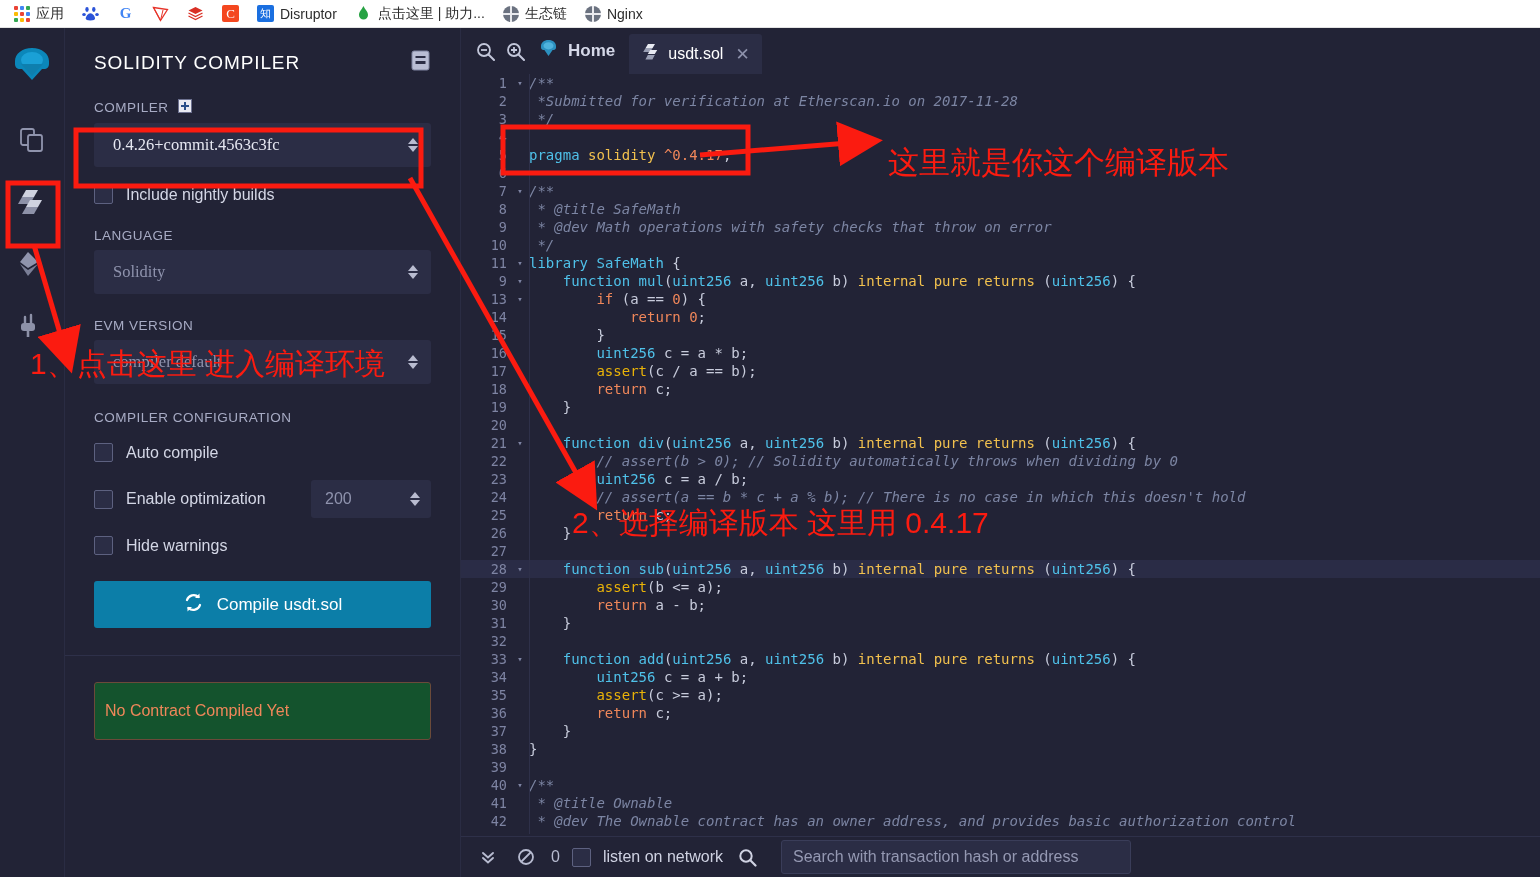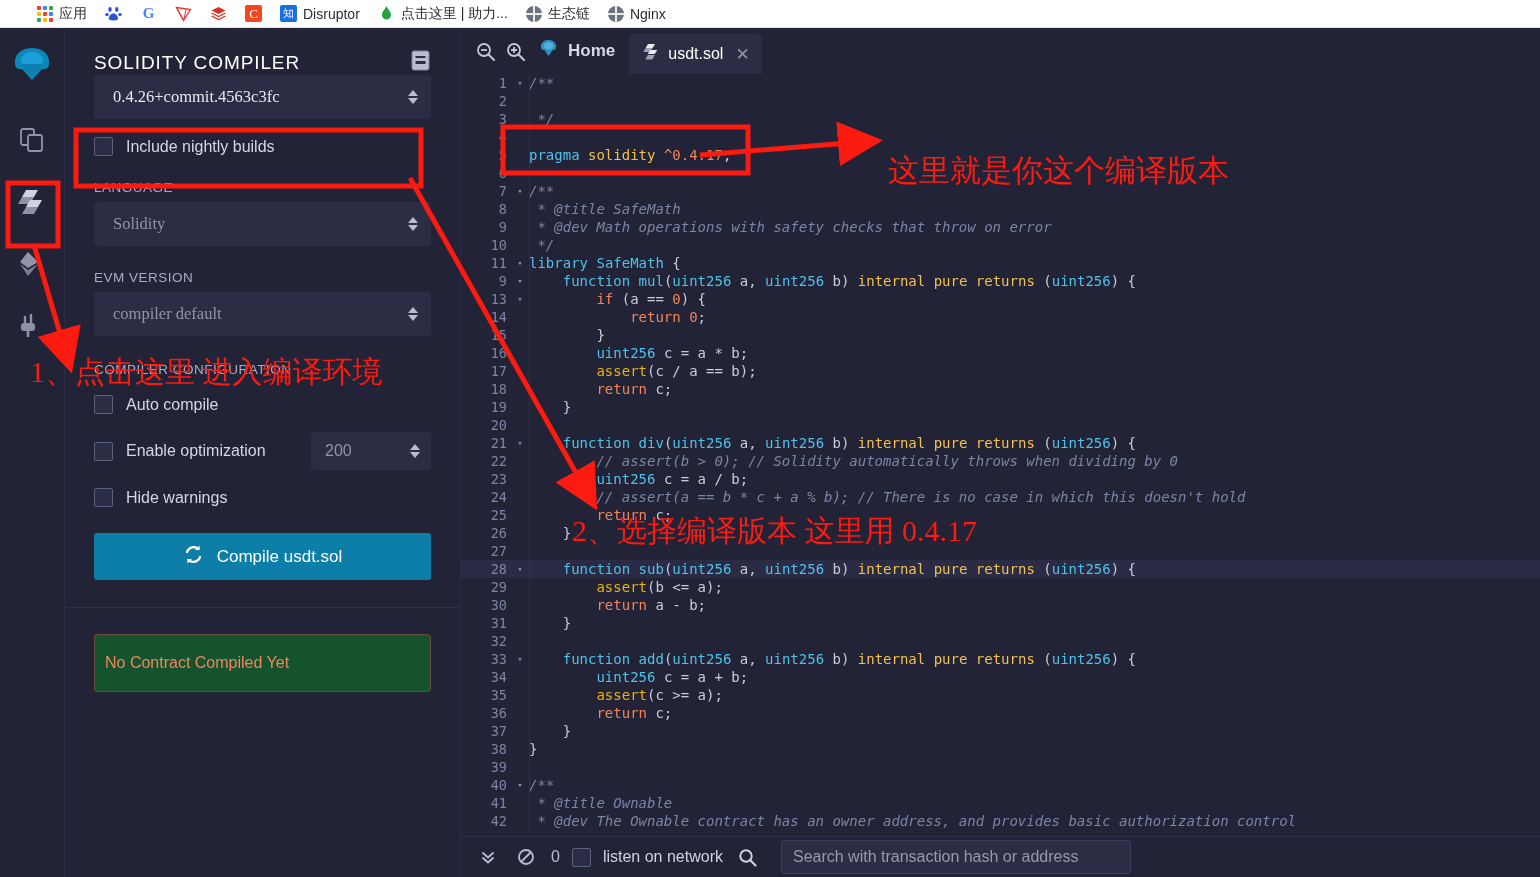--- a/index.html
+++ b/index.html
@@ -9,21 +9,21 @@
     background: #222336;
     overflow: hidden;
   }
   #root { position: relative; width: 1540px; height: 877px; }
 
   
   .bookmarks {
     position: absolute; left: 0; top: 0; width: 1540px; height: 28px;
     background: #ffffff;
     display: flex; align-items: center; gap: 0;
-    padding-left: 28px;
+    padding-left: 5px;
     border-bottom: 1px solid #e3e3e3;
   }
   .bm { display: flex; align-items: center; gap: 6px; padding: 0 9px; height: 26px; cursor: pointer; }
   .bm-label { font-size: 14px; color: #2d2d2d; white-space: nowrap; }
   .ic { width: 17px; height: 17px; display: inline-block; position: relative; flex: 0 0 auto; }
 
   
   .ic-apps { display: grid; grid-template-columns: repeat(3, 4px); grid-template-rows: repeat(3, 4px); gap: 2px; width: 16px; height: 16px; }
   .ic-apps i { display: block; width: 4px; height: 4px; border-radius: 1px; }
 
@@ -146,21 +146,21 @@
   .sb-chk { width: 19px; height: 19px; border: 1.5px solid #5d6180; border-radius: 2px; background: #2b2d45; cursor: pointer; }
   .sb-lbl { font-size: 16px; color: #cfd2e2; }
   .sb-search {
     margin-left: 8px; width: 350px; height: 34px; background: #2b2d45;
     border: 1px solid #3a3d59; border-radius: 3px; color: #9599b3;
     font-size: 16px; display: flex; align-items: center; padding: 0 11px;
   }
 
   
   .anno { position: absolute; pointer-events: none; }
-  .anno-txt { color: #fb1b10; font-size: 31px; white-space: nowrap; font-family: Liberation Serif, serif; margin-top: 8px; }
+  .anno-txt { color: #fb1b10; font-size: 31px; white-space: nowrap; font-family: Liberation Sans, sans-serif; }
   .anno-txt.small { font-size: 30px; }
   svg.anno-svg { position: absolute; left: 0; top: 0; width: 1540px; height: 877px; pointer-events: none; }
 </style>
 </head>
 <body>
 
 <div id="root">
 
   <div class="bookmarks">
     <div class="bm">
@@ -277,20 +277,29 @@
       <div class="panel-icon-btn">
         <svg width="19" height="21" viewBox="0 0 19 21">
           <rect x="1" y="1" width="17" height="19" rx="2" fill="#b9bdd4" stroke="#7f84a0"></rect>
           <rect x="4.5" y="6" width="10" height="2" fill="#2b2d45"></rect>
           <rect x="4.5" y="11" width="10" height="3" fill="#2b2d45"></rect>
         </svg>
       </div>
     </div>
 
     <div class="sect">
+      <div class="lbl">
+        <span>COMPILER</span>
+        <span>
+          <svg width="14" height="14" viewBox="0 0 14 14">
+            <rect x="0.5" y="0.5" width="13" height="13" fill="#e9eaf2" stroke="#6d7190"></rect>
+            <path d="M7 3 L7 11 M3 7 L11 7" stroke="#2b4f8a" stroke-width="2"></path>
+          </svg>
+        </span>
+      </div>
       <div class="select-box">
         <span>0.4.26+commit.4563c3fc</span>
         <span class="spin">
             <i class="up"></i>
             <i class="dn"></i>
           </span>
       </div>
 
       <div class="chk-row">
         <span class="chk"></span>
@@ -403,20 +412,21 @@
       <div class="sep-col"></div>
       <div id="code-lines">
           <div class="code-row">
             <span class="ln">1</span>
             <span class="fold">▾</span>
             <span class="txt"><span class="cm">/**</span></span>
           </div>
           <div class="code-row">
             <span class="ln">2</span>
             <span class="fold"></span>
+            <span class="txt"><span class="cm"> *Submitted for verification at Etherscan.io on 2017-11-28</span></span>
           </div>
           <div class="code-row">
             <span class="ln">3</span>
             <span class="fold"></span>
             <span class="txt"><span class="cm"> */</span></span>
           </div>
           <div class="code-row">
             <span class="ln">4</span>
             <span class="fold"></span>
             <span class="txt"></span>

